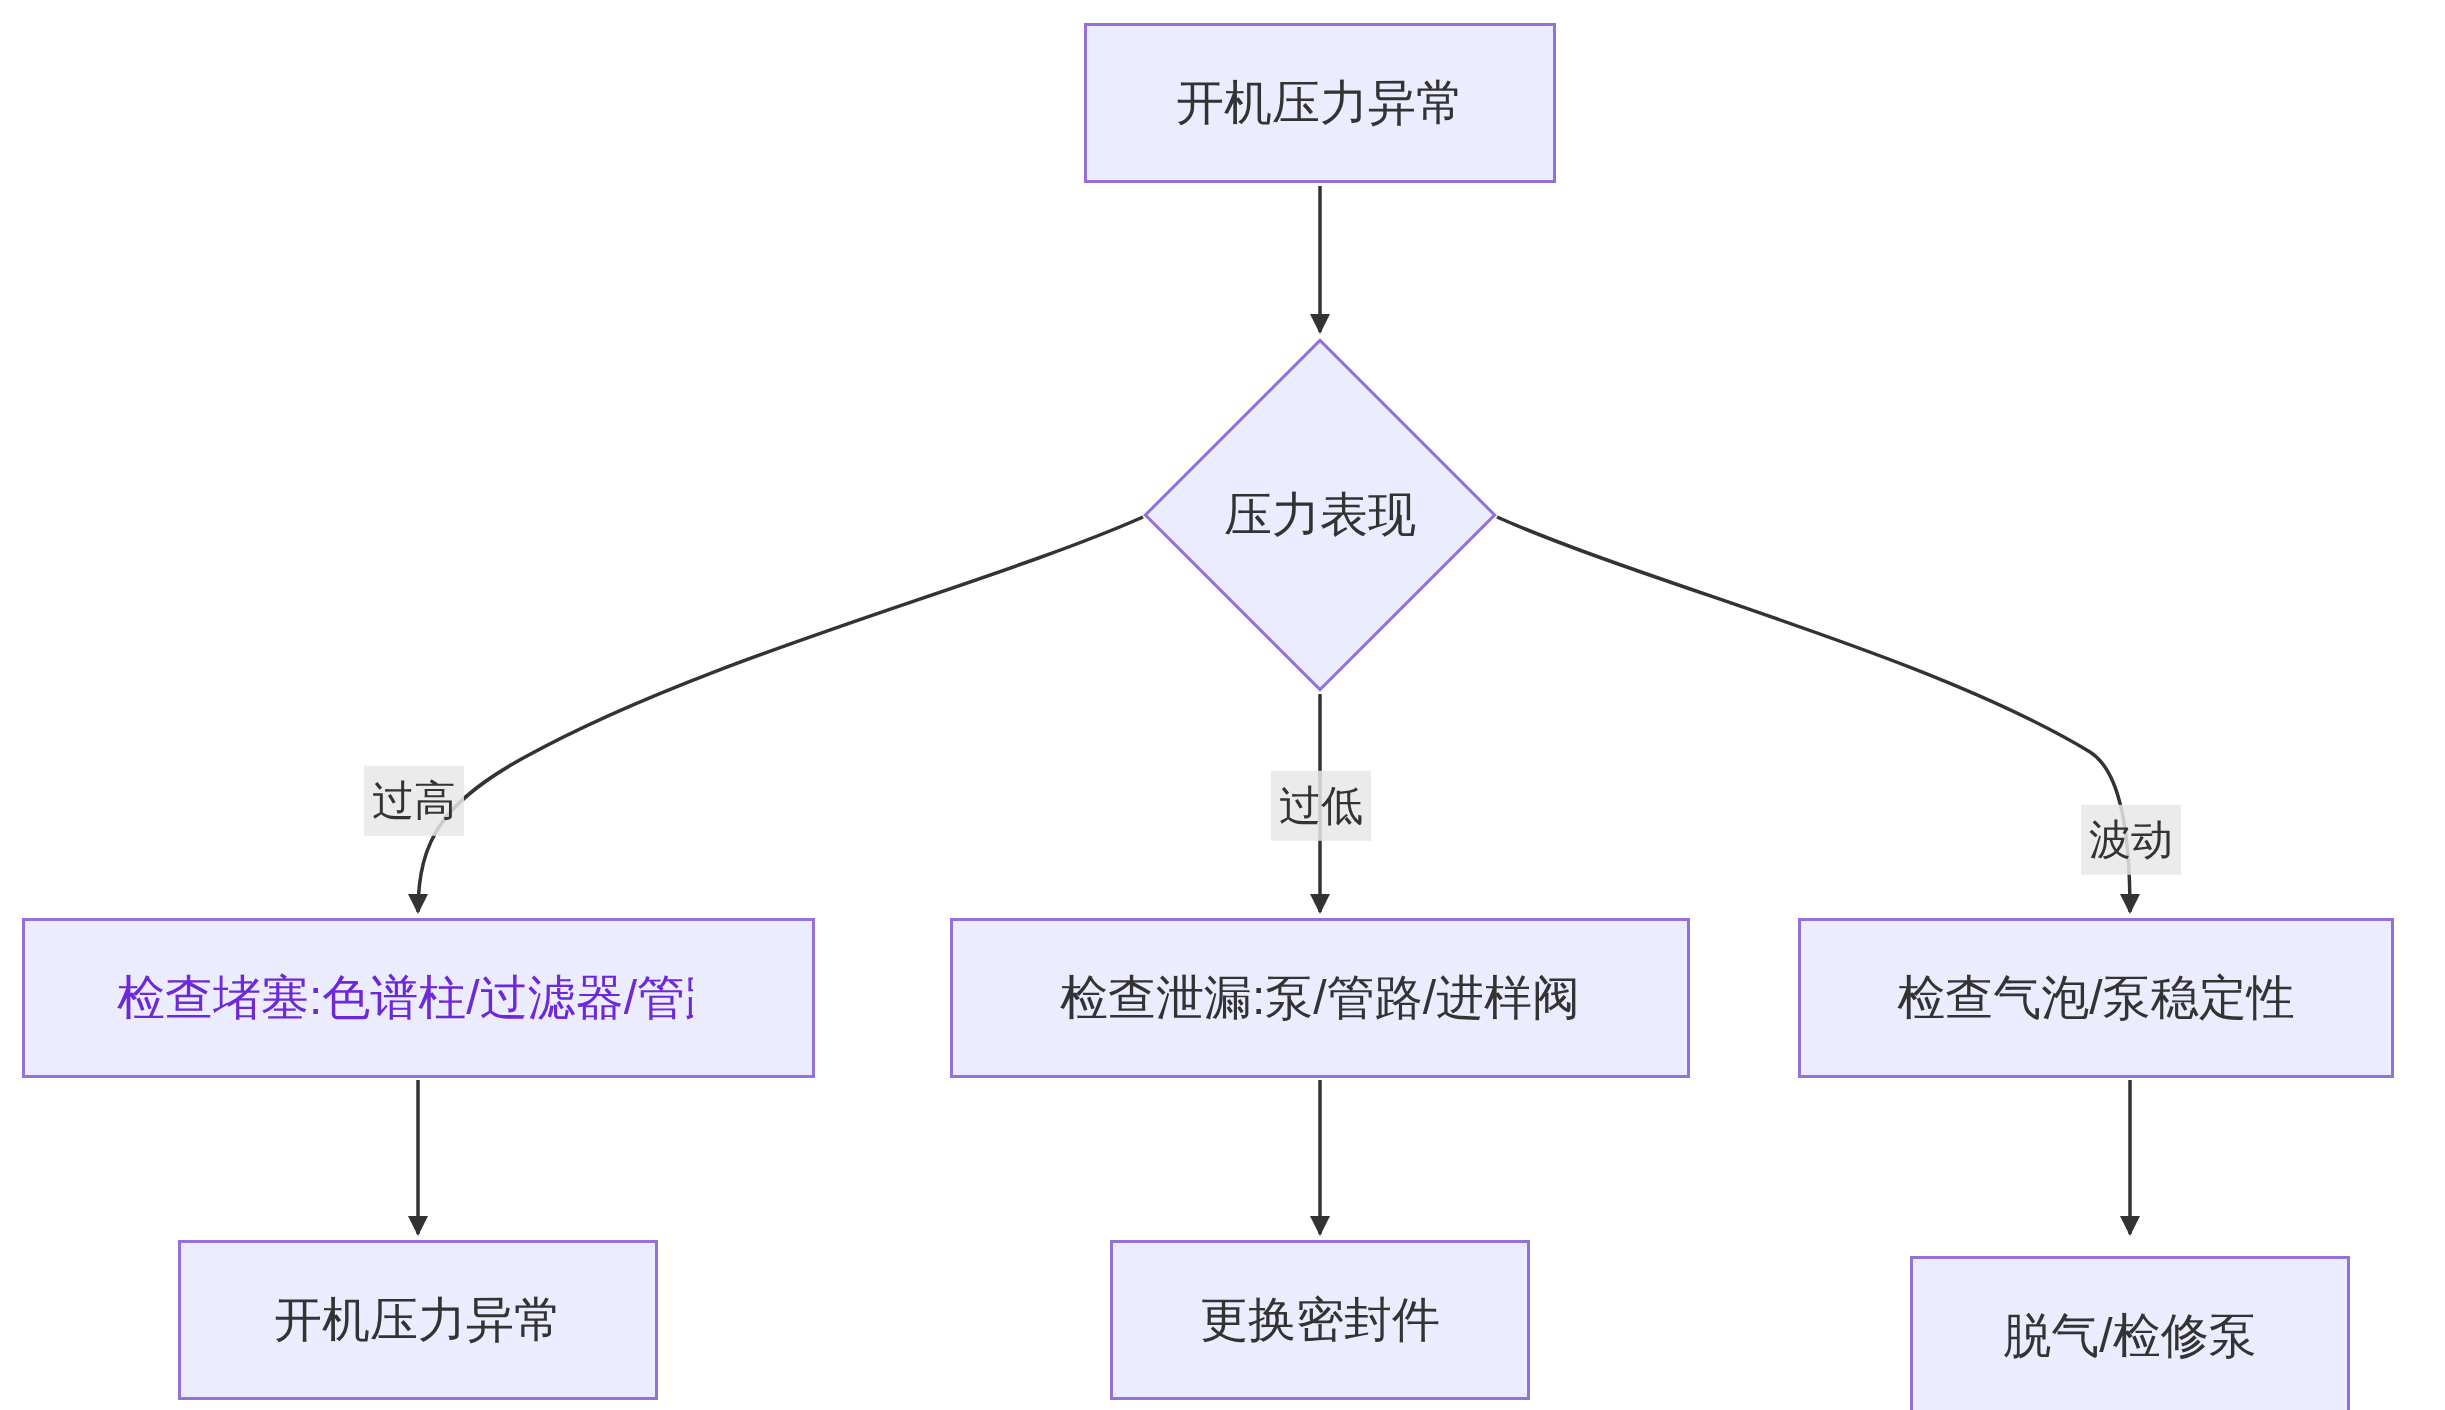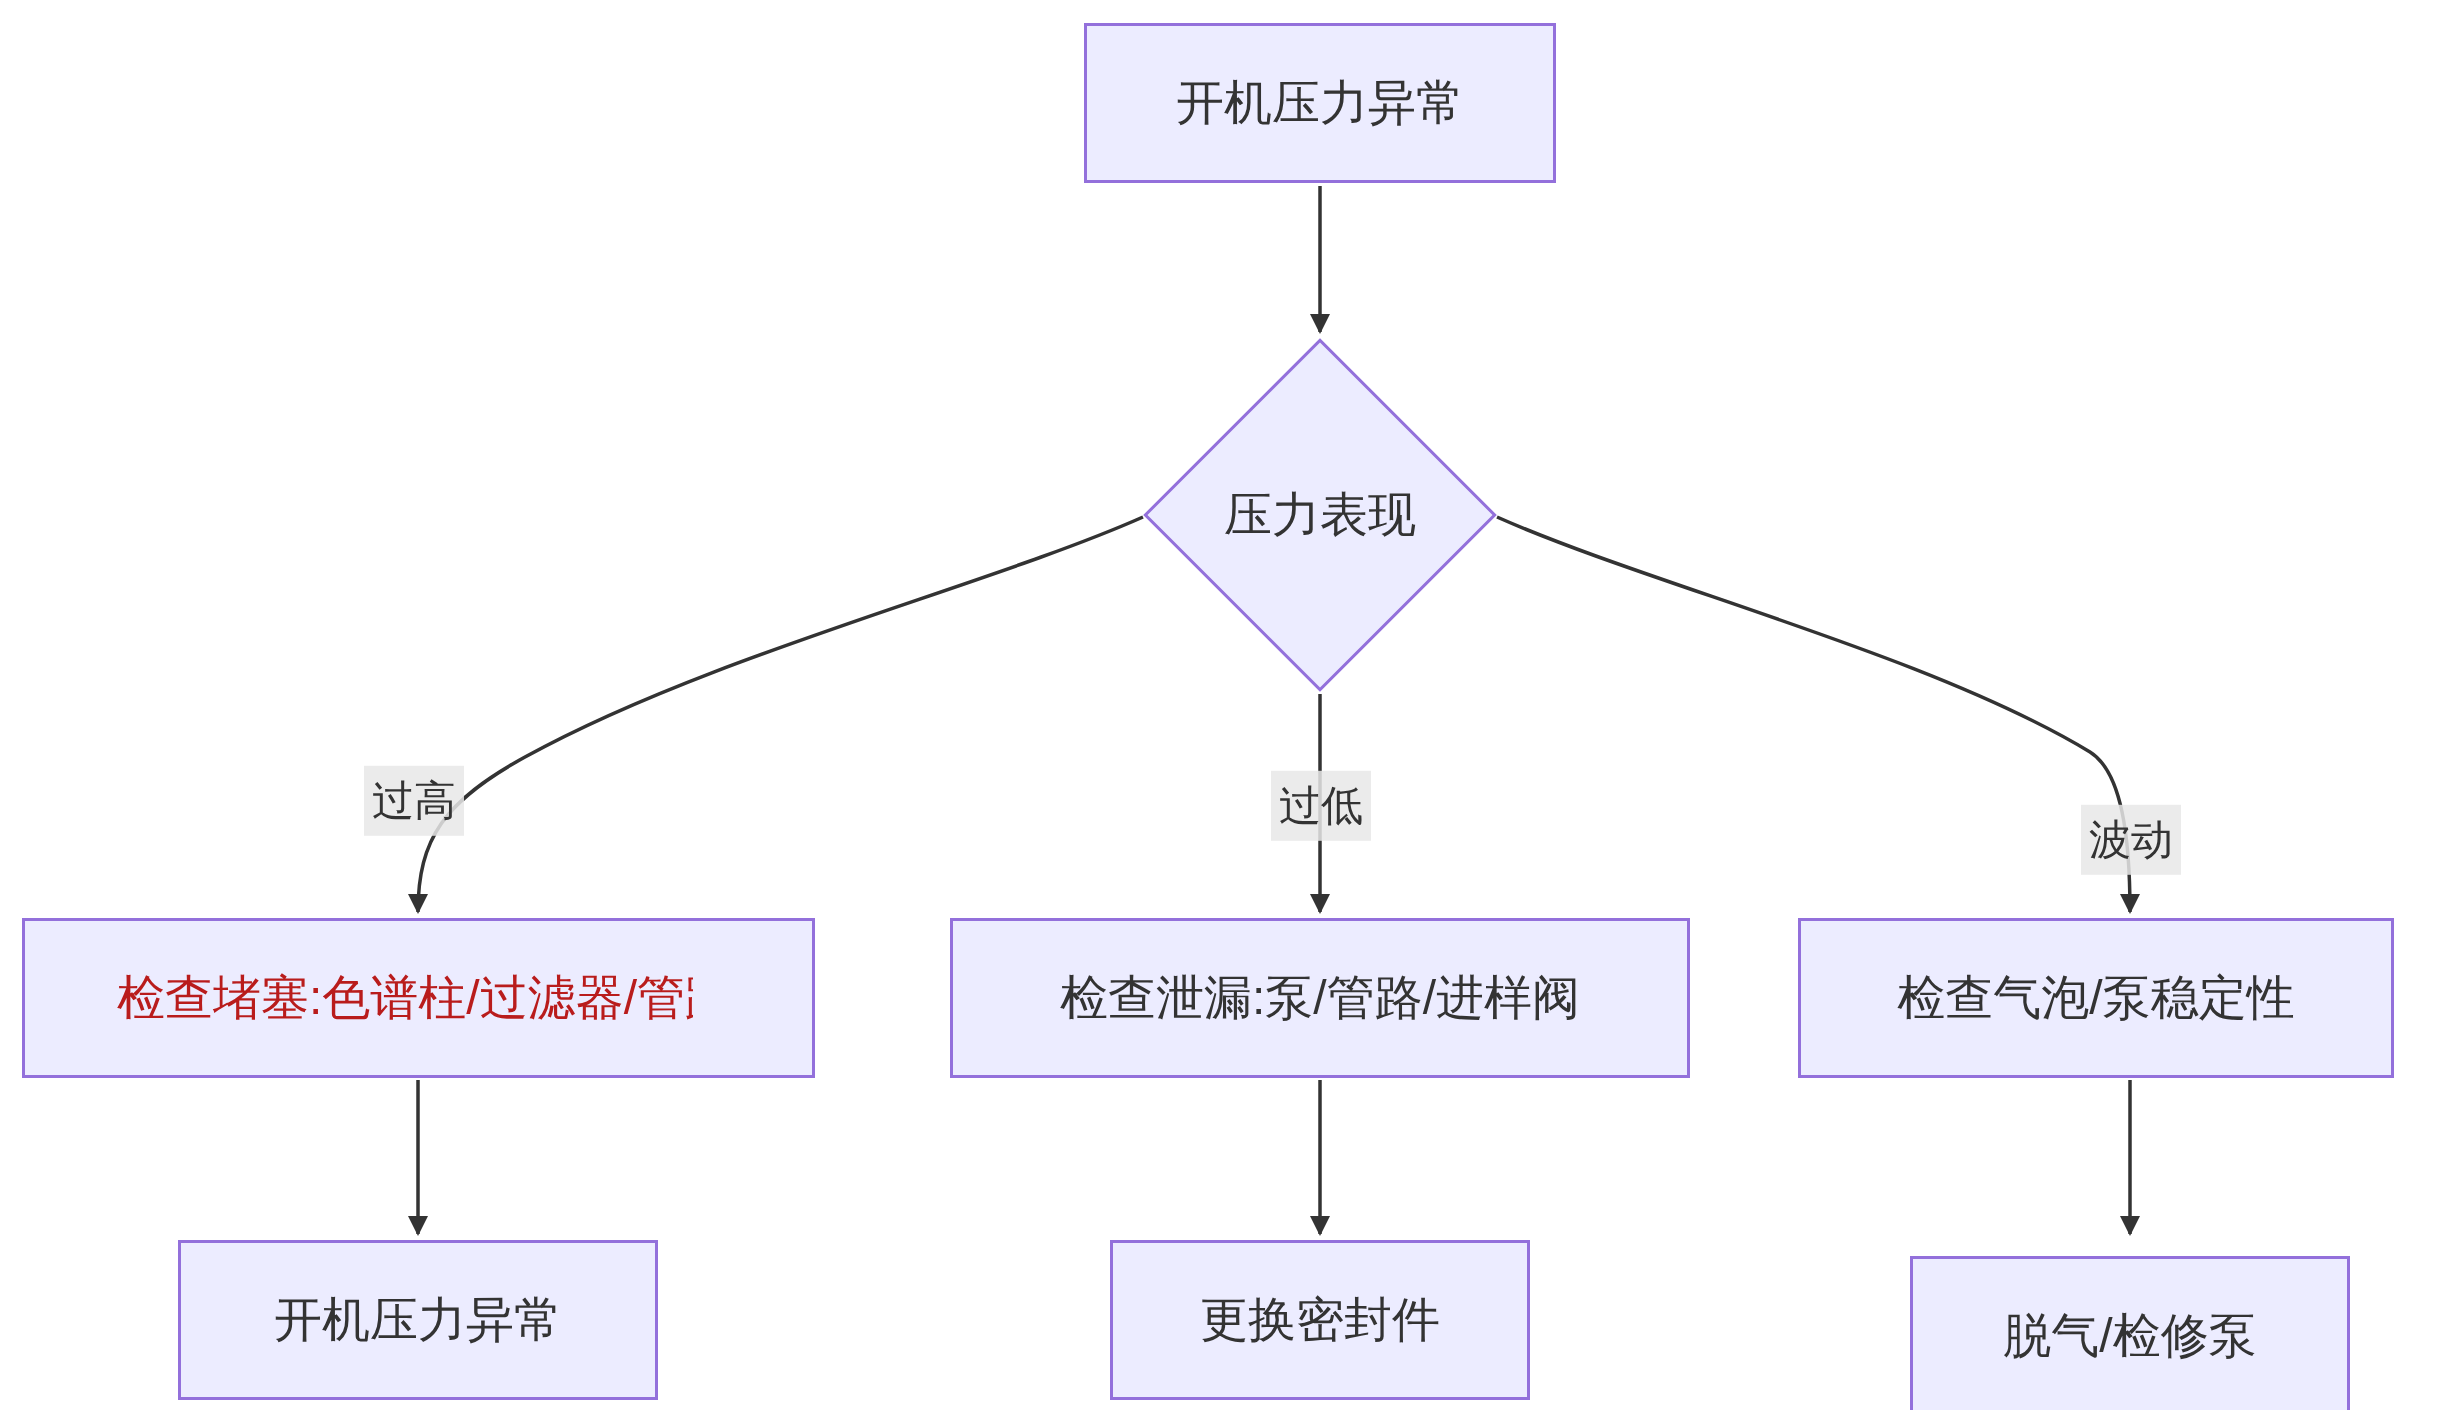--- a/index.html
+++ b/index.html
@@ -49,21 +49,21 @@
 
   <div class="node node-start" style="background-color: rgb(236, 236, 255); border-color: rgb(147, 112, 219); color: rgb(51, 51, 51);">
     <span>开机压力异常</span>
   </div>
 
   <div class="diamond-shape" style="background-color: rgb(236, 236, 255); border-color: rgb(147, 112, 219);"></div>
   <div class="diamond-label" style="color: rgb(51, 51, 51);">
     <span>压力表现</span>
   </div>
 
-  <div class="node node-check-blockage" style="background-color: rgb(236, 236, 255); border-color: rgb(147, 112, 219); color: #b91c1c;">
+  <div class="node node-check-blockage" style="background-color: rgb(236, 236, 255); border-color: rgb(147, 112, 219); color: #6d28d9;">
     <span>检查堵塞:色谱柱/过滤器/管</span>
       <span class="clip-char">路</span>
   </div>
 
   <div class="node node-check-leak" style="background-color: rgb(236, 236, 255); border-color: rgb(147, 112, 219); color: rgb(51, 51, 51);">
     <span>检查泄漏:泵/管路/进样阀</span>
   </div>
 
   <div class="node node-check-bubble" style="background-color: rgb(236, 236, 255); border-color: rgb(147, 112, 219); color: rgb(51, 51, 51);">
     <span>检查气泡/泵稳定性</span>

